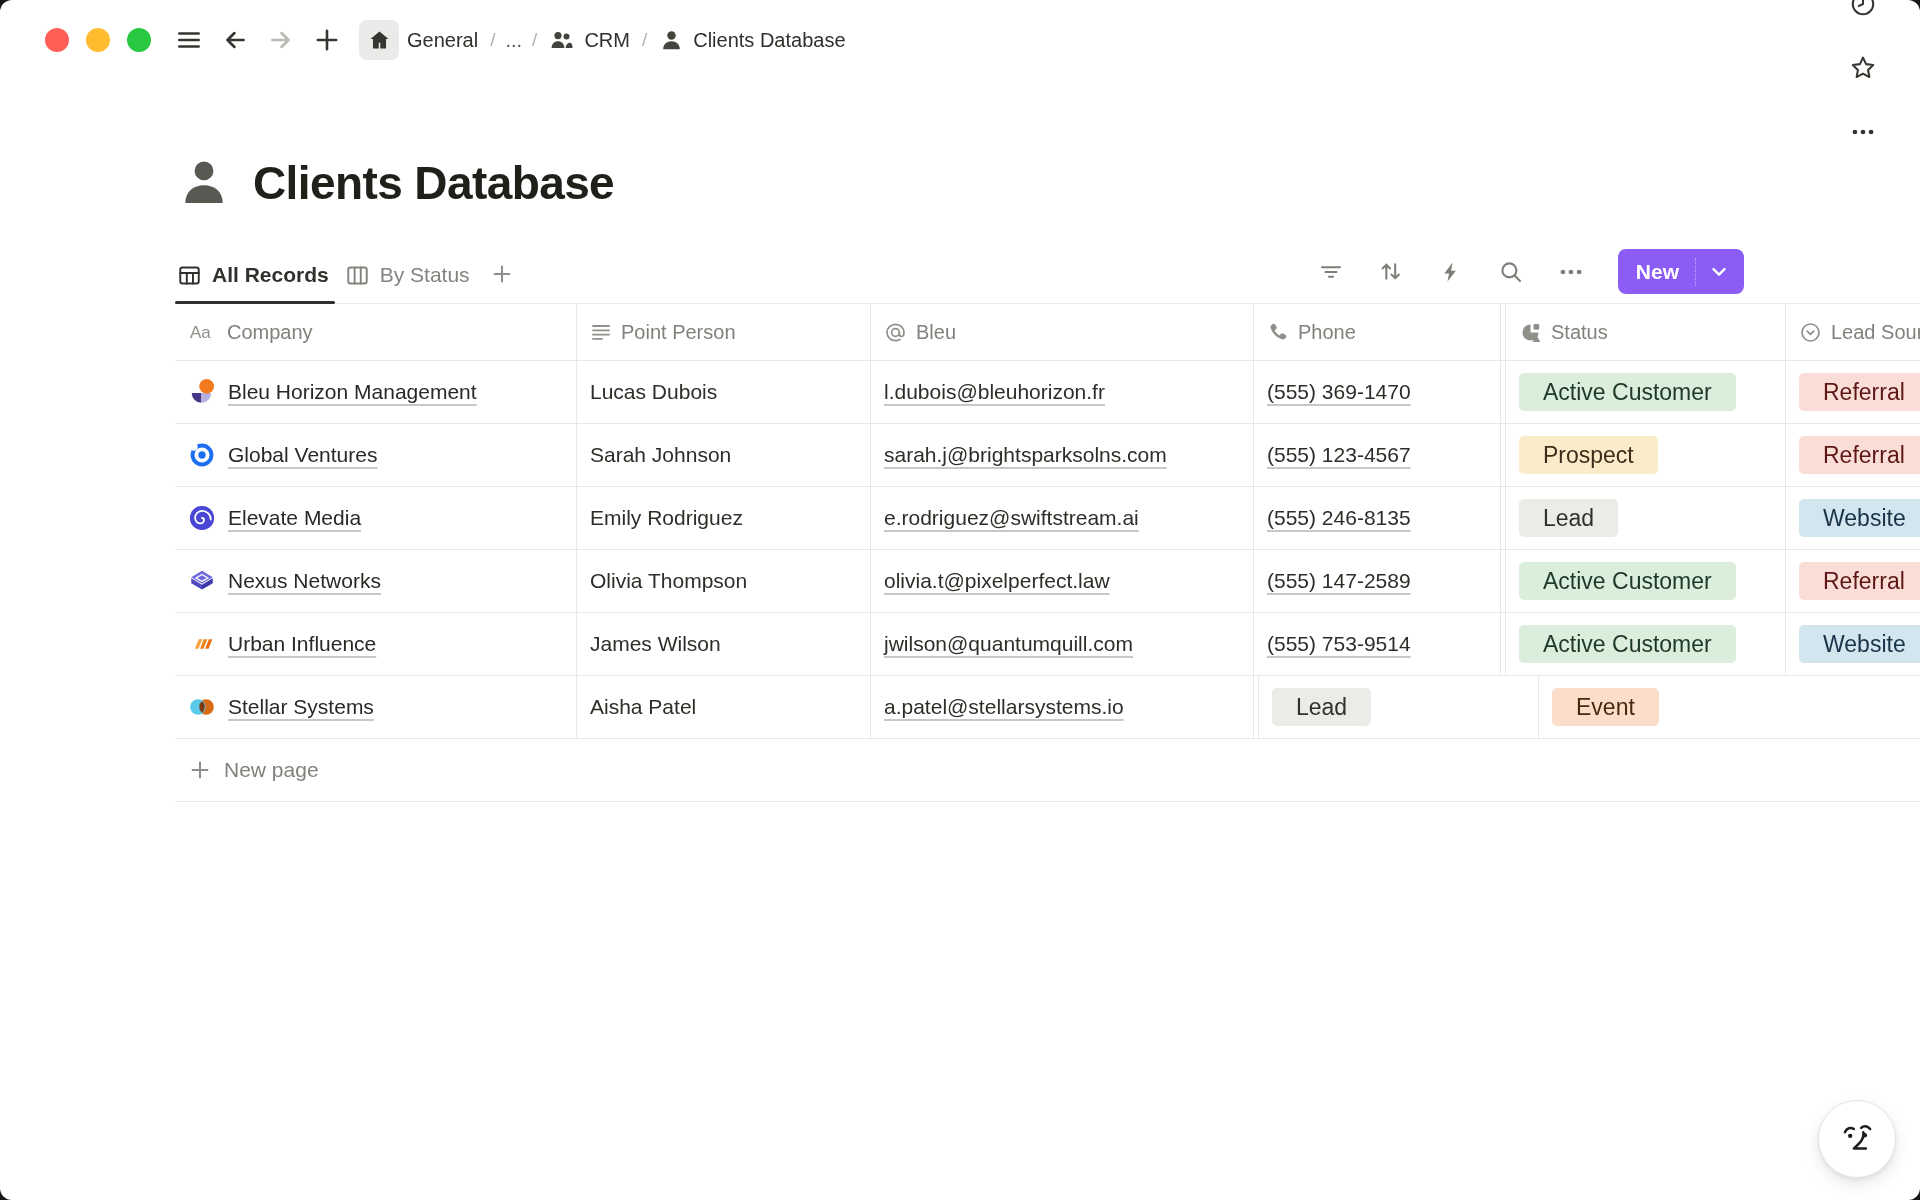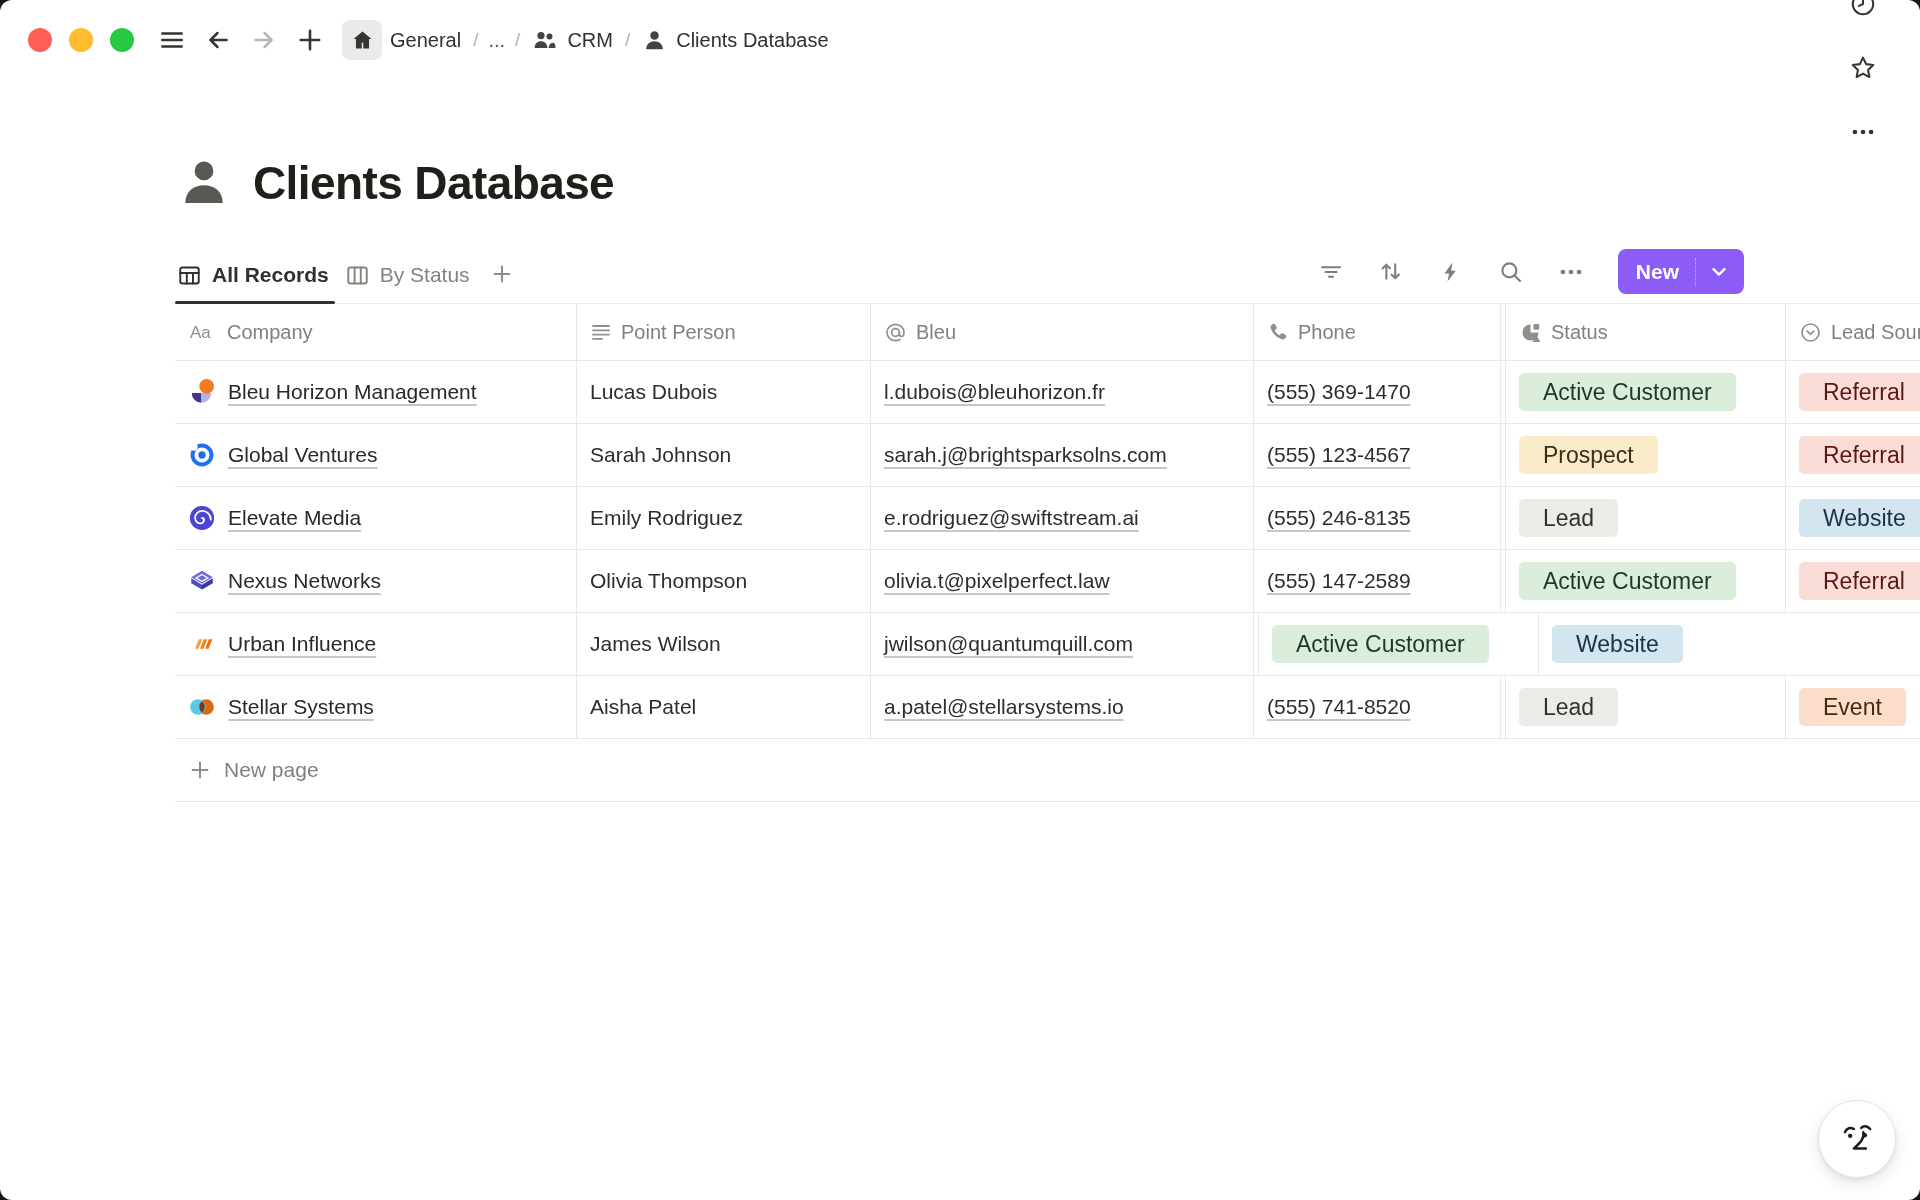--- a/index.html
+++ b/index.html
@@ -2,21 +2,21 @@
 <html><head>
 <meta charset="utf-8">
 <style>
   * { margin:0; padding:0; box-sizing:border-box; }
   html,body { background:#161616; font-family:"Liberation Sans","DejaVu Sans",sans-serif; }
   #window {
     position:relative; width:1920px; height:1200px; background:#fff;
     border-radius:12px; overflow:hidden; color:#32302c;
   }
   
-  .topbar { height:80px; display:flex; align-items:center; padding:0 30px 0 28px; }
+  .topbar { height:80px; display:flex; align-items:center; padding:0 30px 0 28px;margin-left:17px; }
   .lights { display:flex; gap:17px; margin-right:22px; }
   .light { width:24px; height:24px; border-radius:50%; }
   .tb-icon { width:32px; height:32px; display:flex; align-items:center; justify-content:center; color:#37352f; flex:0 0 auto; }
   .tb-icon svg { display:block; }
   .tb-icon.disabled { color:#bbb9b5; }
   .tb-group { display:flex; align-items:center; gap:14px; margin-right:10px; }
   .home-chip { width:40px; height:40px; background:#ebeae8; border-radius:8px; display:flex; align-items:center; justify-content:center; color:#37352f; margin:0 4px 0 6px; }
   .breadcrumb { display:flex; align-items:center; font-size:20px; color:#32302c; white-space:nowrap; }
   .crumb { display:flex; align-items:center; gap:9px; padding:4px 4px; border-radius:6px; cursor:pointer; }
   .crumb-sep { color:#b3b1ad; padding:0 8px; font-size:19px; }
@@ -425,20 +425,23 @@
                 </svg>
               </span>
       <span class="company-name u">Urban Influence</span>
     </div>
     <div class="cell col-person">
       <span class="cell-text">James Wilson</span>
     </div>
     <div class="cell col-email">
       <span class="cell-text u">jwilson@quantumquill.com</span>
     </div>
+    <div class="cell col-phone">
+      <span class="cell-text u">(555) 753-9514</span>
+    </div>
     <div class="freeze-gap"></div>
     <div class="cell col-status">
       <span class="badge" style="background: rgb(219, 237, 219); color: rgb(28, 56, 41);">Active Customer</span>
     </div>
     <div class="cell col-source">
       <span class="badge" style="background: rgb(211, 229, 239); color: rgb(24, 51, 71);">Website</span>
     </div>
   </div>
 
   <div class="trow">
@@ -450,23 +453,20 @@
                   <path d="M13 7.5a7.2 7.2 0 0 1 0 11 7.2 7.2 0 0 1 0-11Z" fill="#7c3a10"></path>
                 </svg>
               </span>
       <span class="company-name u">Stellar Systems</span>
     </div>
     <div class="cell col-person">
       <span class="cell-text">Aisha Patel</span>
     </div>
     <div class="cell col-email">
       <span class="cell-text u">a.patel@stellarsystems.io</span>
-    </div>
-    <div class="cell col-phone">
-      <span class="cell-text u">(555) 741-8520</span>
     </div>
     <div class="freeze-gap"></div>
     <div class="cell col-status">
       <span class="badge" style="background: rgb(236, 235, 232); color: rgb(50, 48, 44);">Lead</span>
     </div>
     <div class="cell col-source">
       <span class="badge" style="background: rgb(250, 222, 201); color: rgb(73, 41, 14);">Event</span>
     </div>
   </div>
 </div>

